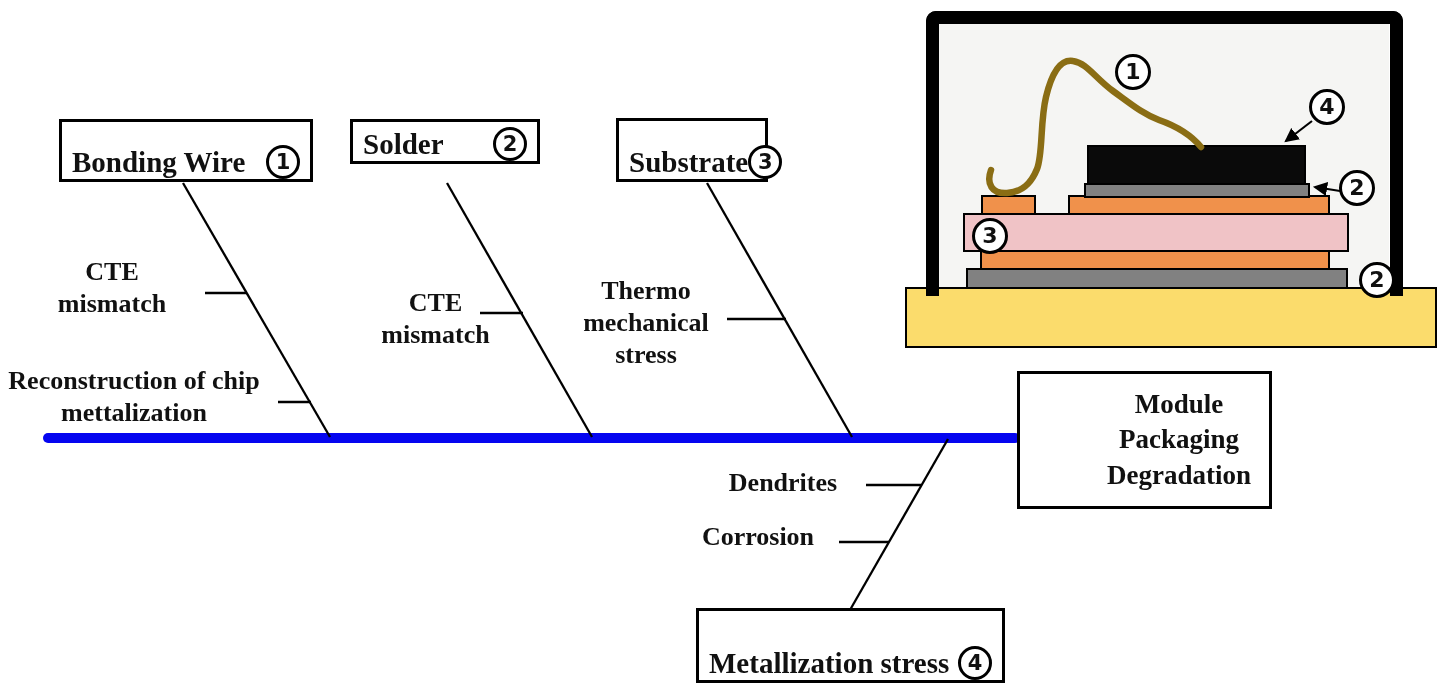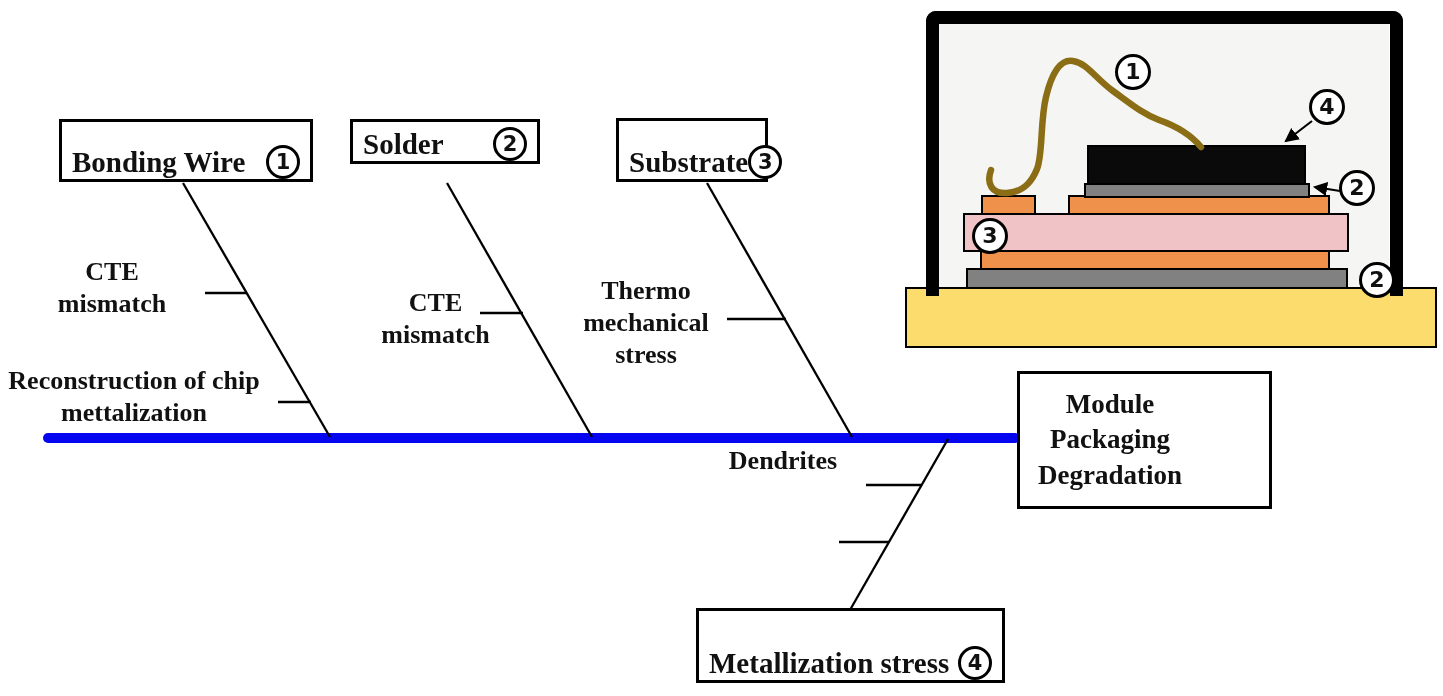--- a/index.html
+++ b/index.html
@@ -29,21 +29,21 @@
     width:34px;height:34px;border:3px solid var(--c-line);border-radius:50%;
     background:var(--c-box_bg);font-family:"DejaVu Sans","Liberation Sans",sans-serif;
     font-weight:700;font-size:21px;line-height:1;color:var(--c-text);
   }
   .cause{
     position:absolute;font-weight:700;font-size:26px;line-height:1.24;text-align:center;
   }
   .effect-box{
     position:absolute;left:1017px;top:371px;width:255px;height:138px;
     background:var(--c-box_bg);border:3px solid var(--c-line);
-    display:flex;align-items:center;justify-content:flex-start;text-align:center;
+    display:flex;align-items:center;justify-content:flex-end;text-align:center;
   }
   .effect-text{width:180px;font-weight:700;font-size:27px;line-height:1.3}
 
   
   .layer{position:absolute;border:2px solid var(--c-line)}
   .inset-interior{position:absolute;left:939px;top:24px;width:450px;height:263px;background:var(--c-interior)}
   .case-frame{
     position:absolute;left:926px;top:11px;width:477px;height:285px;background:transparent;
     border:13px solid var(--c-case);border-bottom:none;border-radius:10px 10px 0 0;
   }
@@ -124,15 +124,16 @@
   </div>
 
   <div class="effect-box">
     <div class="effect-text">Module Packaging Degradation</div>
   </div>
 
   <div class="cause" style="left:42px;top:256px;width:140px">CTE mismatch</div>
   <div class="cause" style="left:8px;top:365px;width:252px">Reconstruction of chip mettalization</div>
   <div class="cause" style="left:368px;top:287px;width:135px">CTE mismatch</div>
   <div class="cause" style="left:570px;top:275px;width:152px">Thermo mechanical stress</div>
-  <div class="cause" style="left:708px;top:445px;width:150px">Dendrites</div>
+  <div class="cause" style="left:708px;top:467px;width:150px">Dendrites</div>
+  <div class="cause" style="left:683px;top:521px;width:150px">Corrosion</div>
 
 </div>
 
 </body></html>

